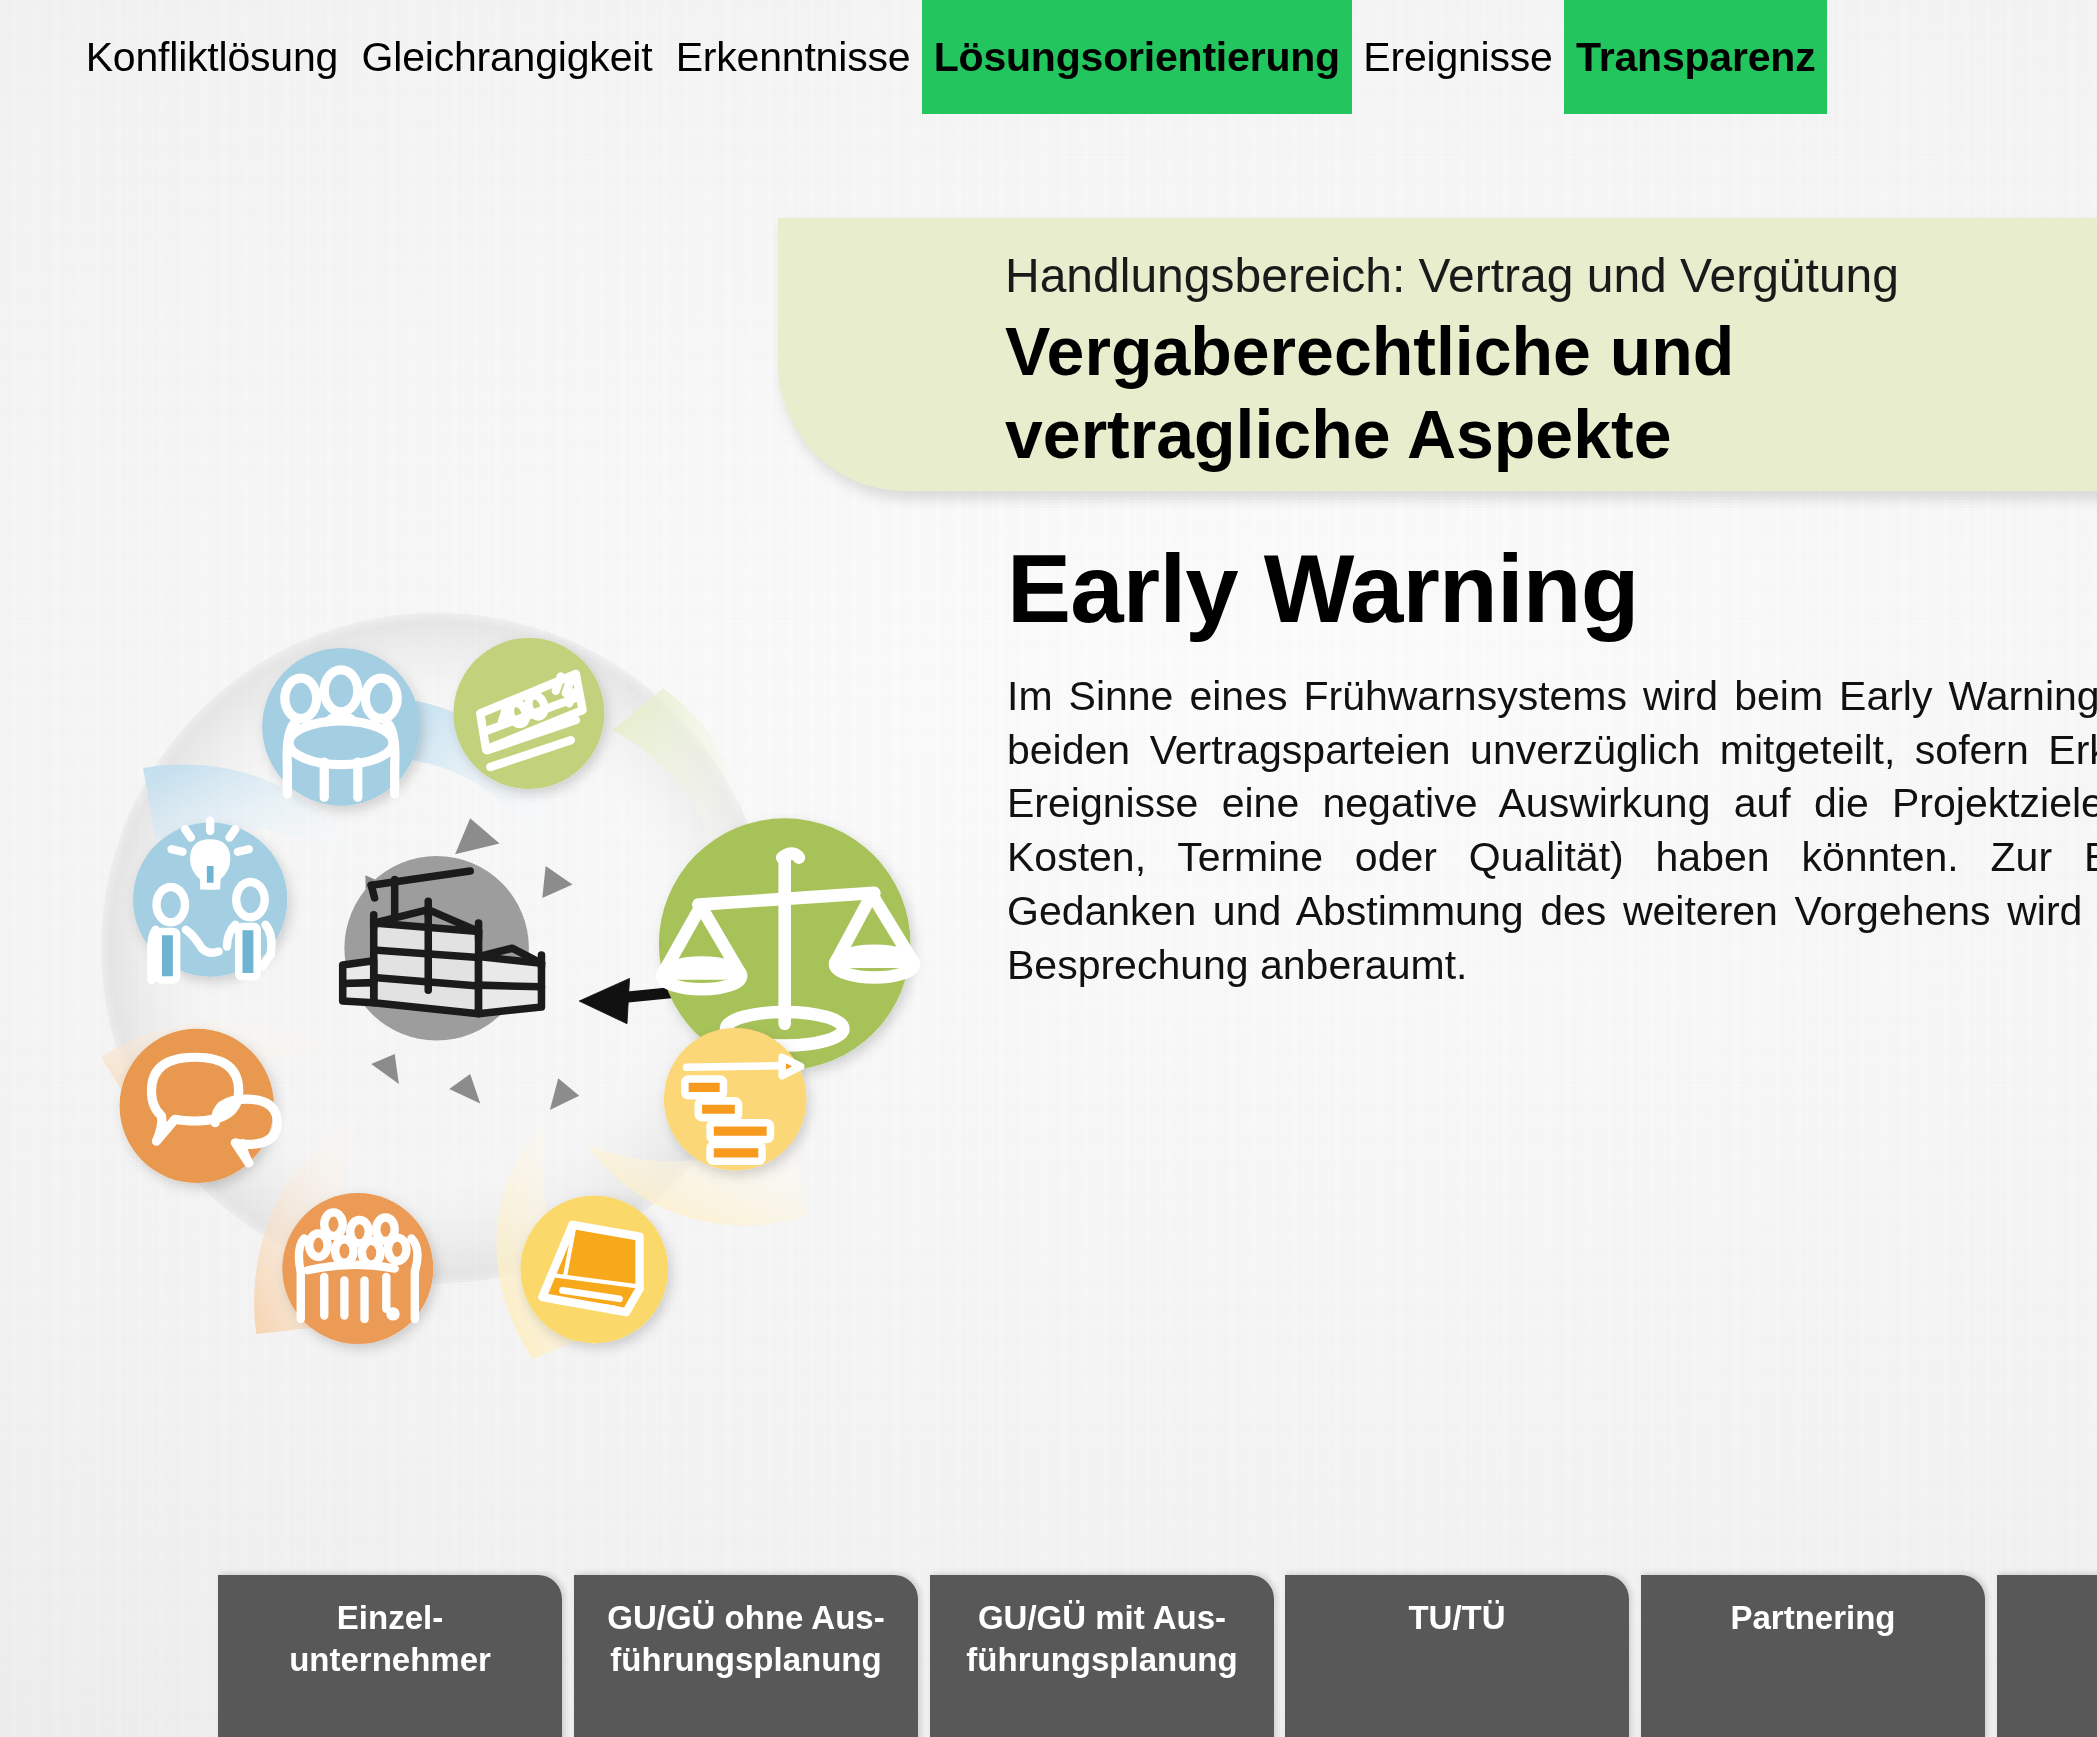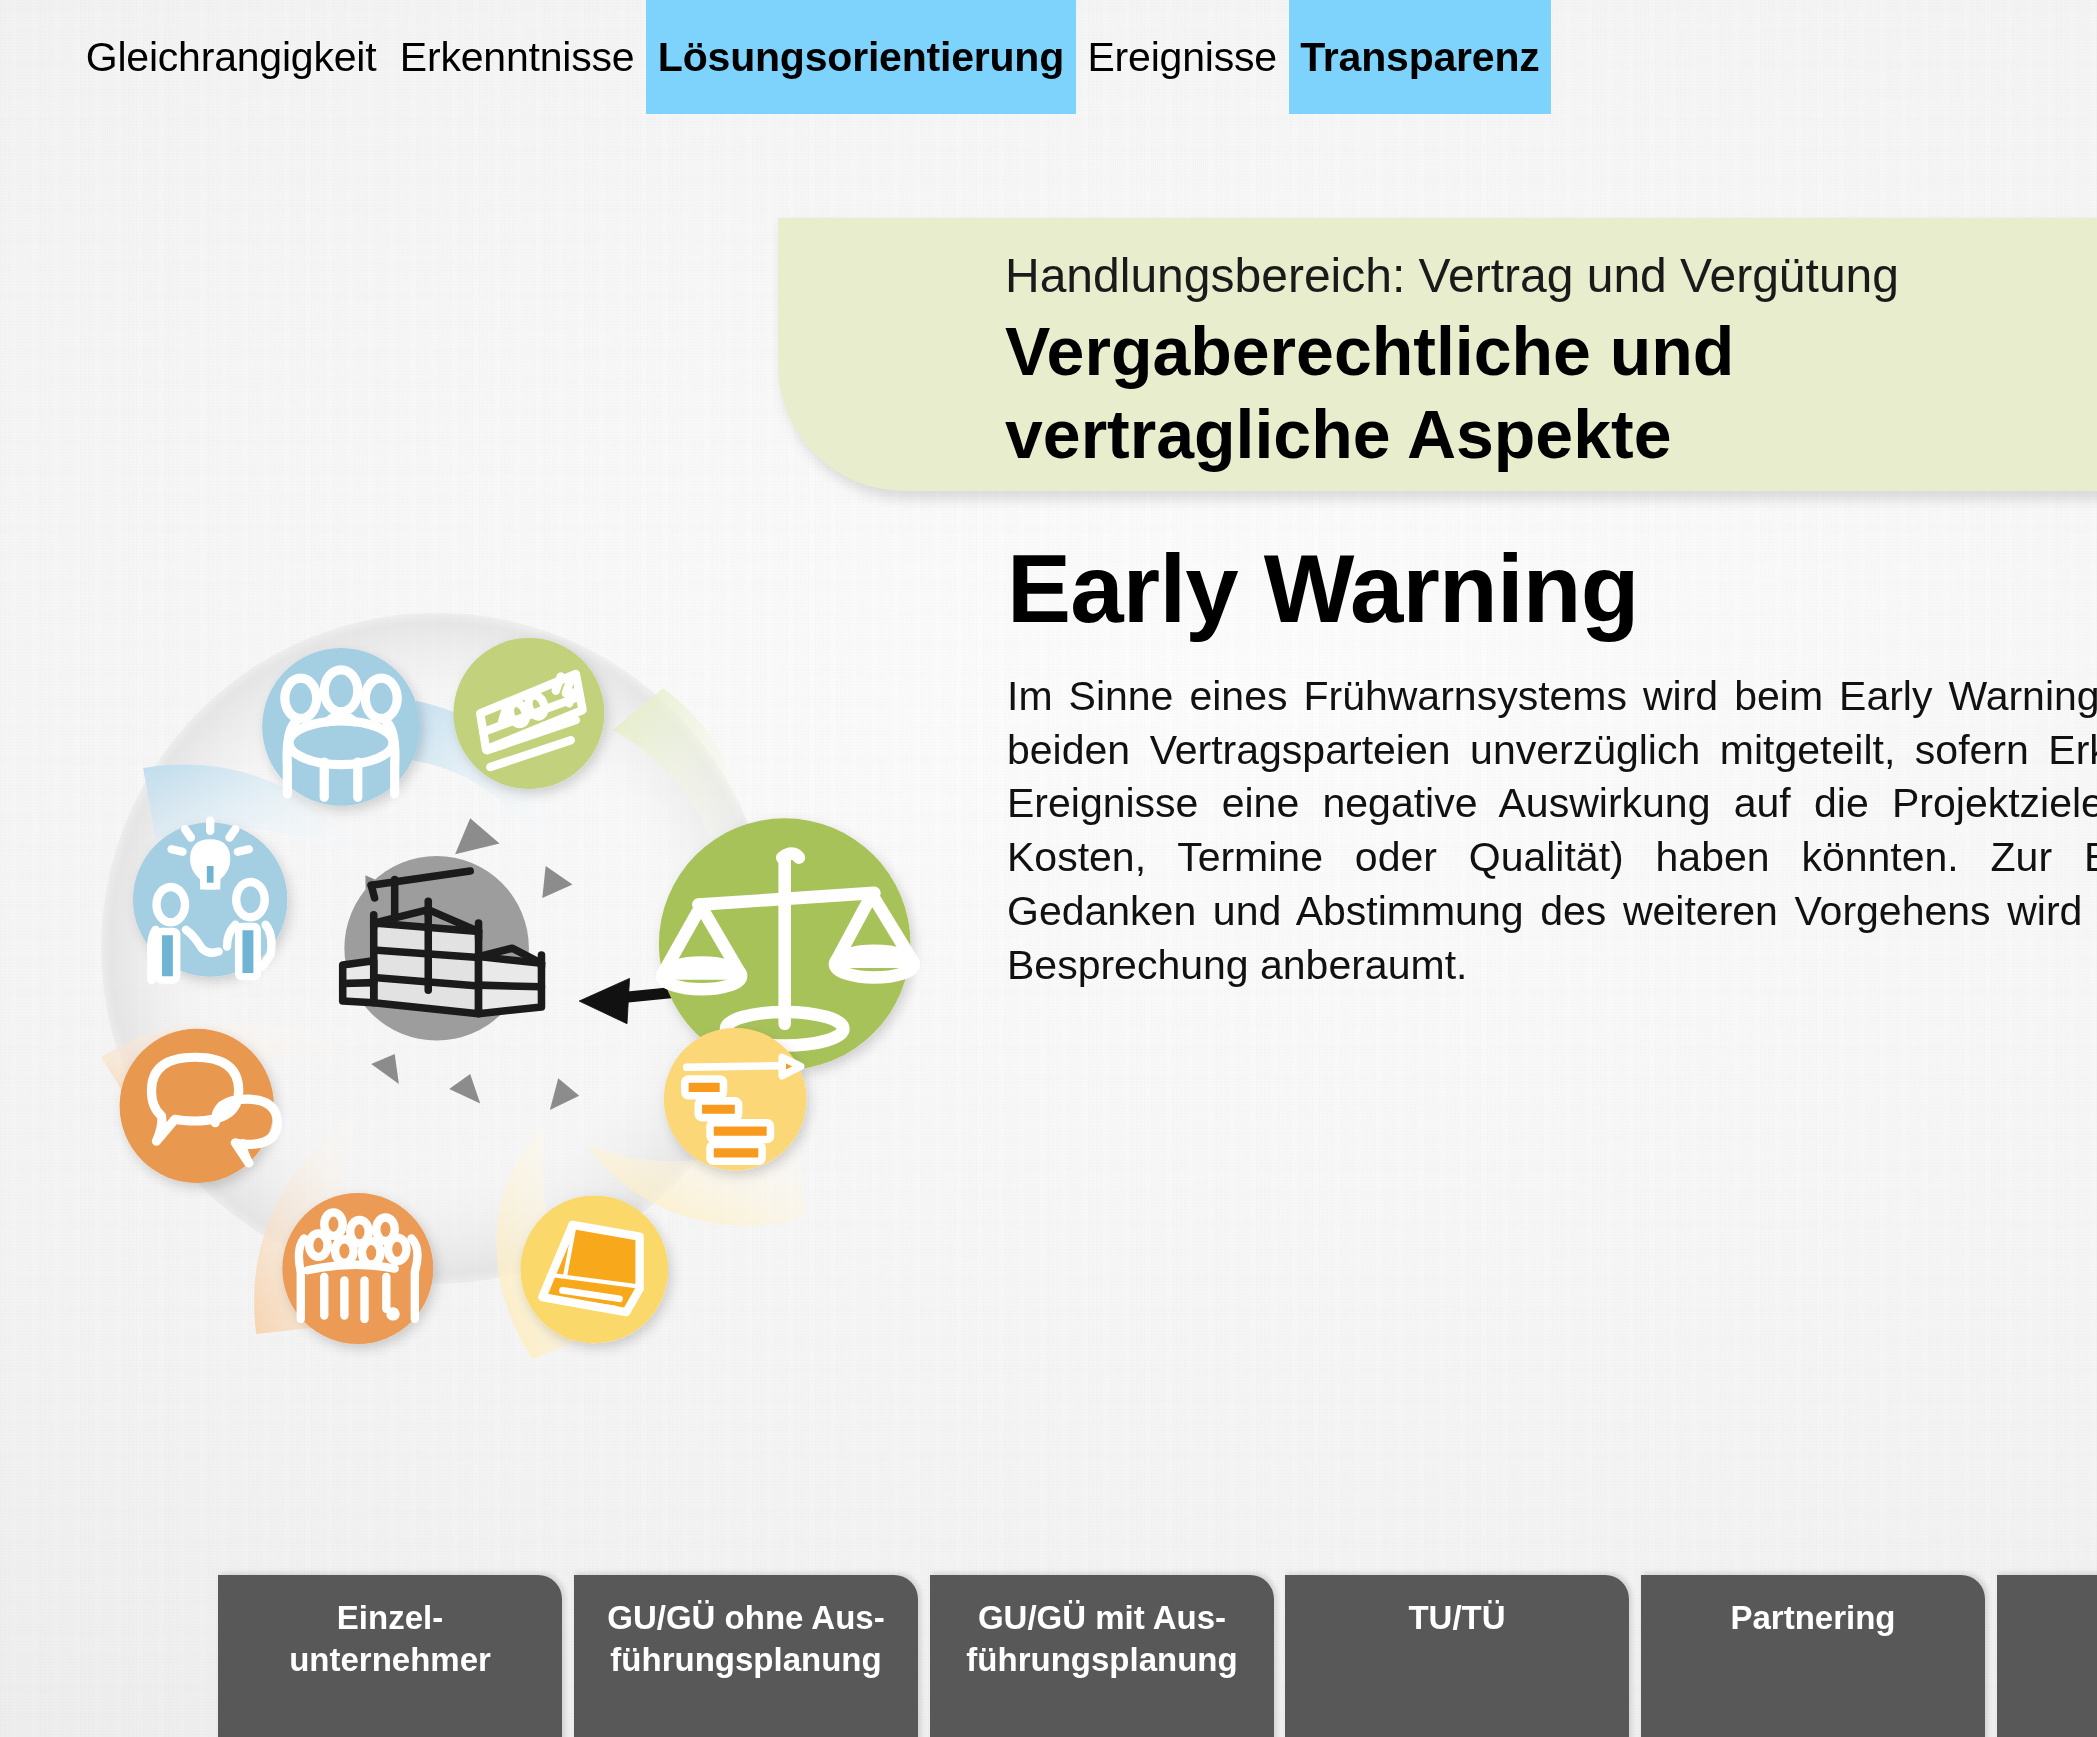--- a/index.html
+++ b/index.html
@@ -32,21 +32,21 @@
   .navitem {
     font-size: 41px;
     line-height: 114px;
     height: 114px;
     color: #000;
     padding: 0 11.7px;
     white-space: nowrap;
     letter-spacing: -0.2px;
   }
   .navitem.active {
-    background: #7dd3fc;
+    background: #22c55e;
     font-weight: bold;
   }
 
   
   .greenpanel {
     position: absolute;
     left: 778px; top: 218px;
     width: 1739px; height: 273px;
     background: #e7edcd;
     border-bottom-left-radius: 126px;
@@ -103,20 +103,21 @@
     white-space: pre-line;
     box-shadow: 2.5px -1.7px 5px rgba(0,0,0,0.12);
   }
 </style>
 </head>
 <body>
 
 <div class="grain"></div>
 
 <nav class="topnav">
+  <span class="navitem">Konfliktlösung</span>
   <span class="navitem">Gleichrangigkeit</span>
   <span class="navitem">Erkenntnisse</span>
   <span class="navitem active">Lösungsorientierung</span>
   <span class="navitem">Ereignisse</span>
   <span class="navitem active">Transparenz</span>
 
 </nav>
 
 <div class="greenpanel">
   <div class="kicker">Handlungsbereich: Vertrag und Vergütung</div>

